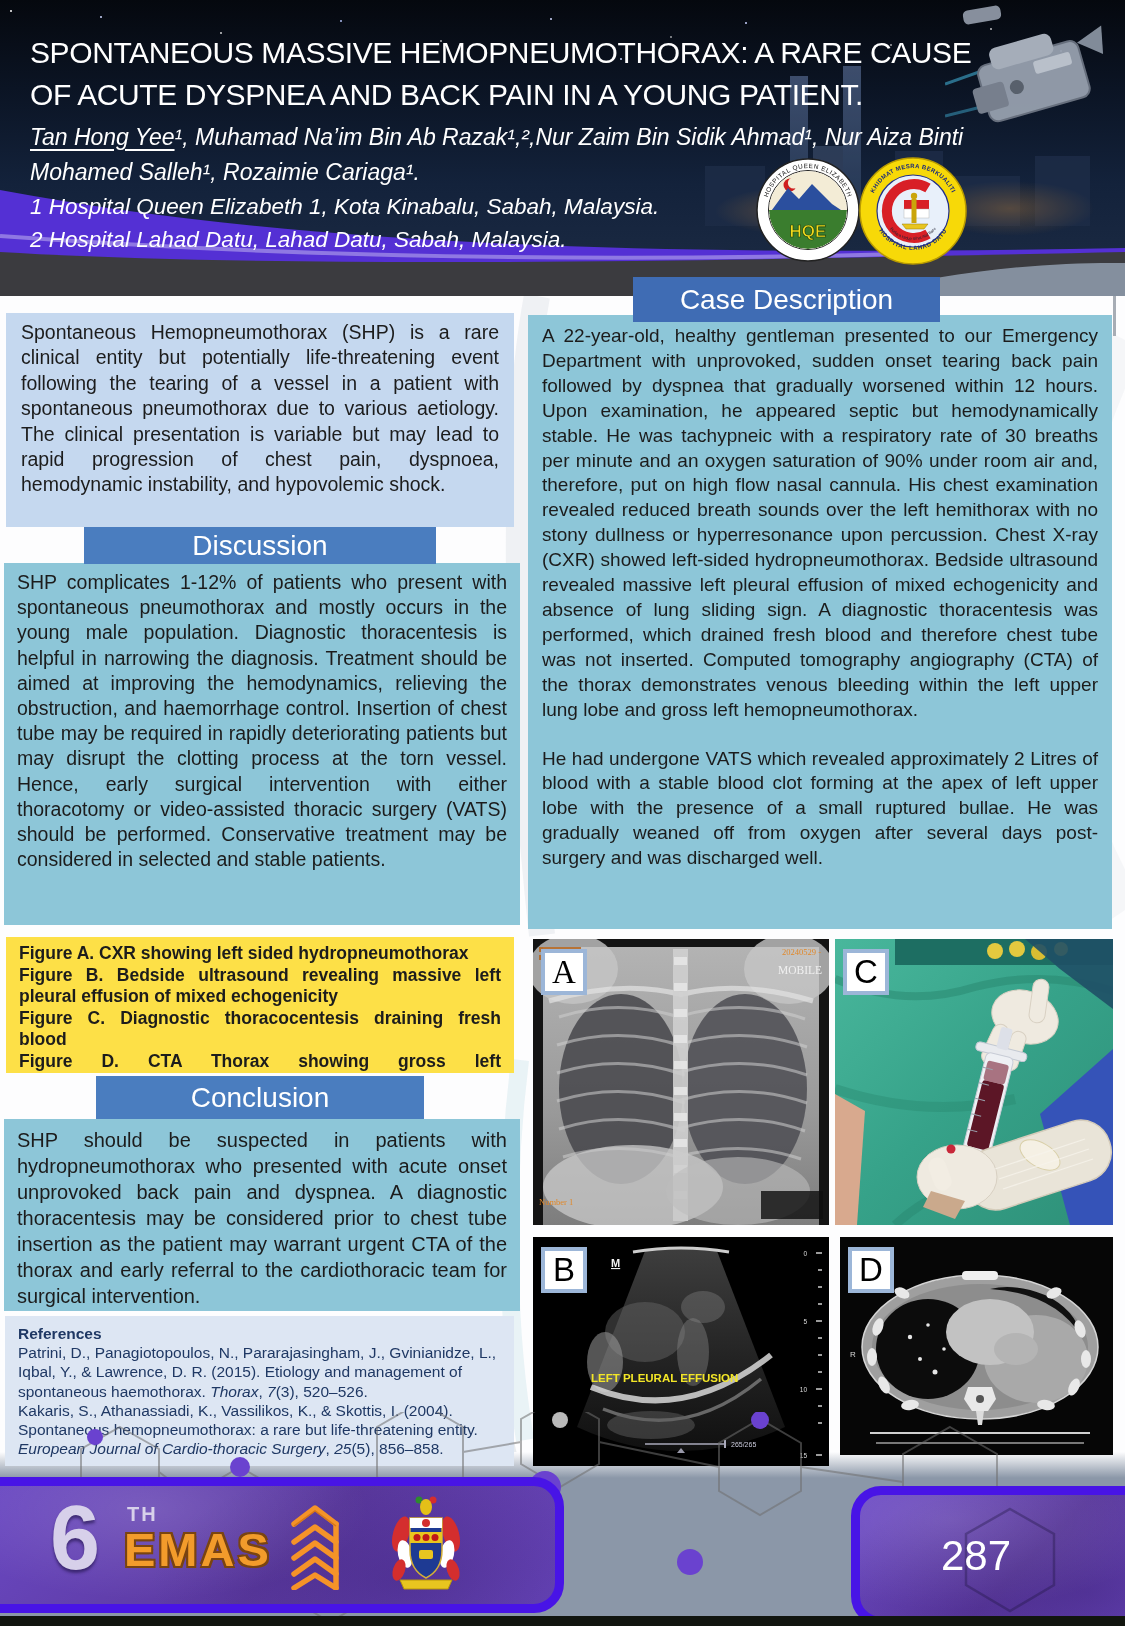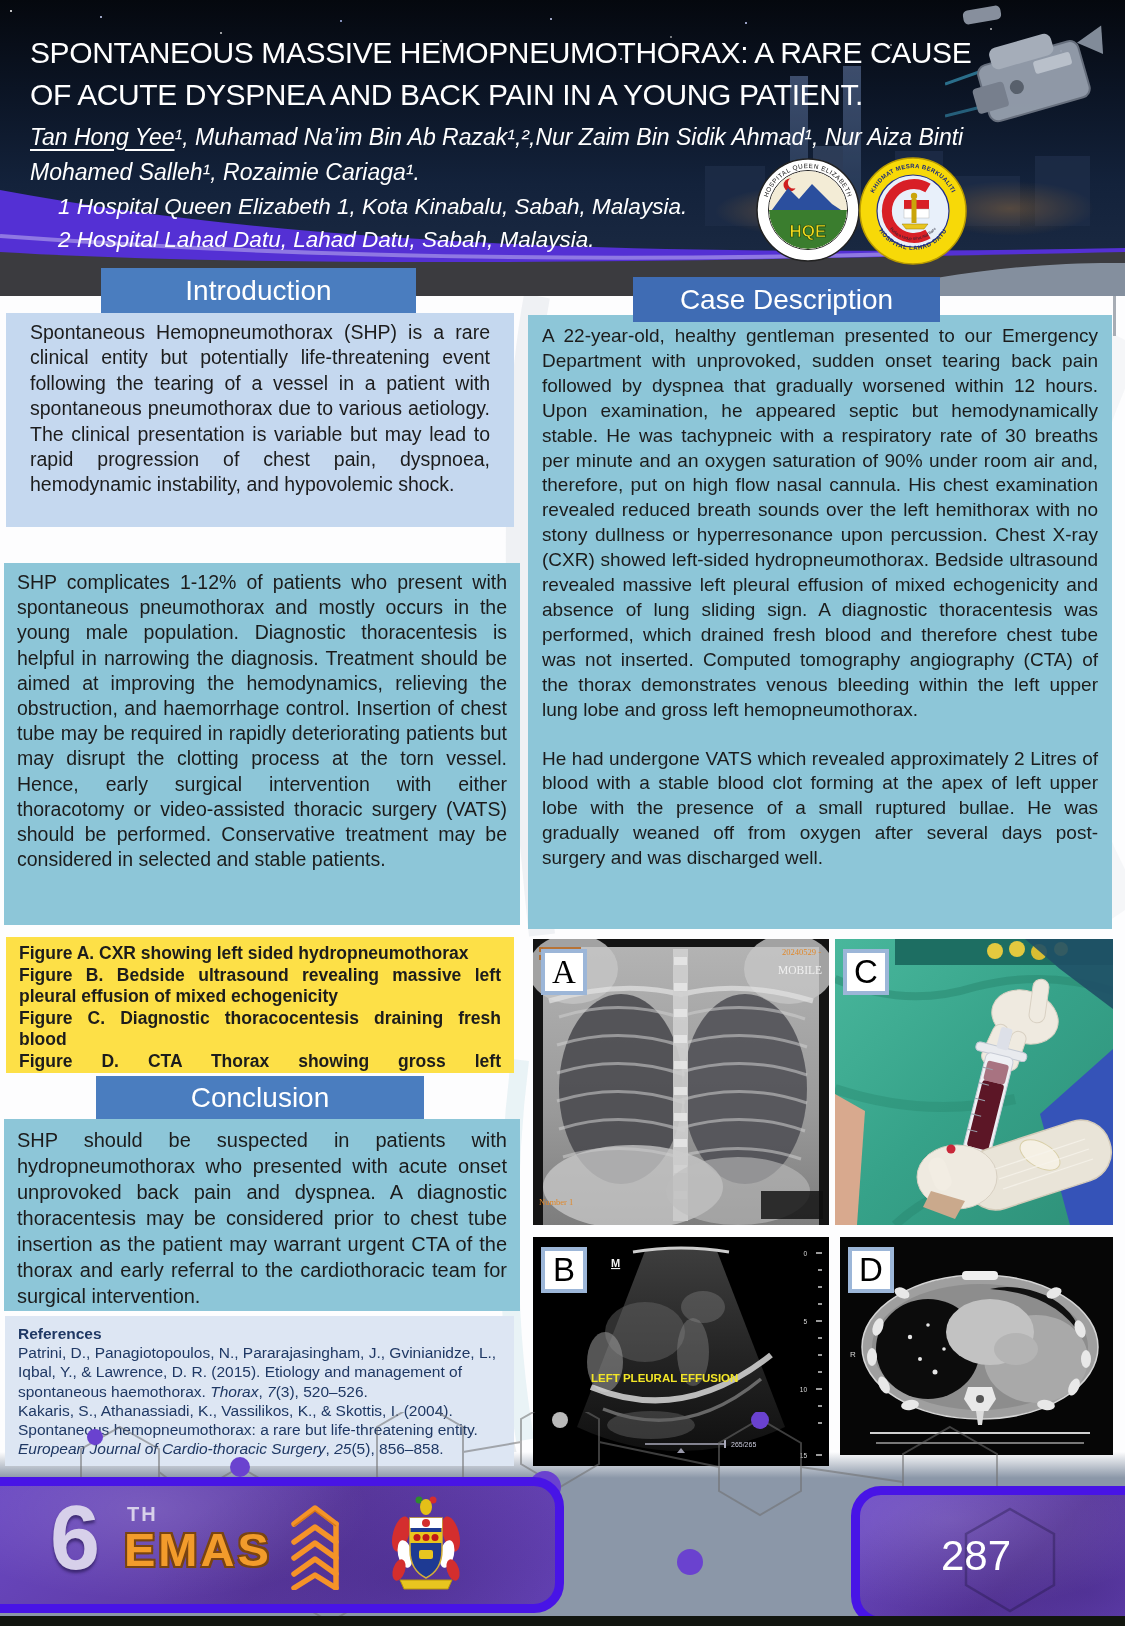--- a/index.html
+++ b/index.html
@@ -17,35 +17,35 @@
   .city { position:absolute; right:0; bottom:40px; width:430px; height:200px; opacity:.85; }
   .tower { position:absolute; background:linear-gradient(180deg,#46587a,#273a57); }
   .bldg  { position:absolute; background:#1d2c47; }
   .glow  { position:absolute; border-radius:50%; }
   .hdr-swoosh { position:absolute; left:0; top:0; }
   .hdr-title { position:absolute; left:30px; top:32px; width:1068px; color:#fff;
                font-size:30px; line-height:42px; letter-spacing:-0.4px; z-index:6; }
   .hdr-authors { position:absolute; left:30px; top:120px; width:1000px; color:#fff;
                  font-style:italic; font-size:23px; line-height:35px; z-index:6; }
   .hdr-affils  { position:absolute; left:30px; top:190px; width:760px; color:#fff;
-                 font-style:italic; font-size:22.5px; line-height:33px; z-index:6;margin-left:28px; }
+                 font-style:italic; font-size:22.5px; line-height:33px; z-index:6; }
   .u-lead { text-decoration:underline; text-underline-offset:4px; }
   .logo { position:absolute; z-index:8; }
   .ship { position:absolute; left:945px; top:0; z-index:5; opacity:.95; }
   .pole { position:absolute; left:1113px; top:296px; width:3px; height:40px; background:#a7adb5; }
 
   
   .bg-curves { position:absolute; left:0; top:0; z-index:0; }
 
   
   .sec-h { position:absolute; color:#fff; font-size:28px; display:flex; align-items:center;
            justify-content:center; z-index:3; }
   .panel { position:absolute; color:#1c1c1c; text-align:justify; overflow:hidden; z-index:2; }
   .p-intro   { left:6px;  top:313px;  width:508px; height:214px; background:#c5d8ef;
-               padding:7px 24px 0; font-size:19.5px; line-height:25.4px; }
+               padding:7px 15px 0; font-size:19.5px; line-height:25.4px; }
   .p-disc    { left:4px;  top:563px;  width:516px; height:362px; background:#8dc6d8;
                padding:7px 13px 0; font-size:19.5px; line-height:25.2px; }
   .p-capt    { left:6px;  top:937px;  width:508px; height:136px; background:#fde047;
                padding:6px 13px 0; font-size:17.5px; line-height:21.5px;font-weight:bold; }
   .p-conc    { left:4px;  top:1119px; width:516px; height:192px; background:#8dc6d8;
                padding:8px 13px 0; font-size:20px; line-height:26px; }
   .p-refs    { left:5px;  top:1316px; width:509px; height:150px; background:#dde6f3;
                padding:8px 13px 9px; font-size:15.5px; line-height:19.2px; color:#1f3864;
                text-align:left; }
   .p-case    { left:528px; top:315px; width:584px; height:614px; background:#8dc6d8;
@@ -209,27 +209,27 @@
         <rect x="53.5" y="43" width="5" height="24" fill="#caa50a"></rect>
         <path d="M44,68 L70,68 L66,73 L48,73 Z" fill="#e8c51f" stroke="#9a7d08" stroke-width="0.5"></path>
       </g>
       <text font-size="4" fill="#223" text-anchor="middle">
         <textPath href="#hldMotto" startOffset="50%">Budaya Hidup Sihat Alaf Baru</textPath>
       </text>
     </svg>
   </div>
   <div class="pole"></div>
 
-  <div class="sec-h" style="left:101px; top:268px; width:315px; height:45px; background:#4a7dbf;">
-    <span>Introduction</span>
-  </div>
   <div class="panel p-intro">
     <span>Spontaneous Hemopneumothorax (SHP) is a rare clinical entity but potentially life-threatening event following the tearing of a vessel in a patient with spontaneous pneumothorax due to various aetiology. The clinical presentation is variable but may lead to rapid progression of chest pain, dyspnoea, hemodynamic instability, and hypovolemic shock.</span>
   </div>
 
+  <div class="sec-h" style="left:84px; top:527px; width:352px; height:37px; background:#4a7dbf;">
+    <span>Discussion</span>
+  </div>
   <div class="panel p-disc">
     <span>SHP complicates 1-12% of patients who present with spontaneous pneumothorax and mostly occurs in the young male population. Diagnostic thoracentesis is helpful in narrowing the diagnosis. Treatment should be aimed at improving the hemodynamics, relieving the obstruction, and haemorrhage control. Insertion of chest tube may be required in rapidly deteriorating patients but may disrupt the clotting process at the torn vessel. Hence, early surgical intervention with either thoracotomy or video-assisted thoracic surgery (VATS) should be performed. Conservative treatment may be considered in selected and stable patients.</span>
   </div>
 
   <div class="panel p-capt">
     <div>Figure A. CXR showing left sided hydropneumothorax</div>
     <div>Figure B. Bedside ultrasound revealing massive left pleural effusion of mixed echogenicity</div>
     <div>Figure C. Diagnostic thoracocentesis draining fresh blood</div>
     <div>Figure D. CTA Thorax showing gross left hemopneumothorax</div>
   </div>

